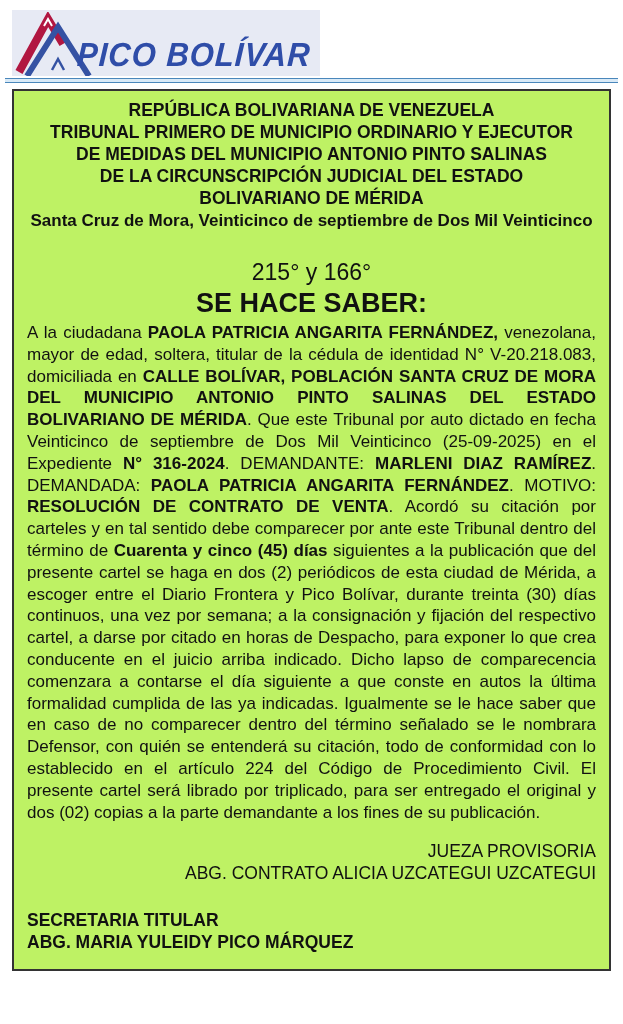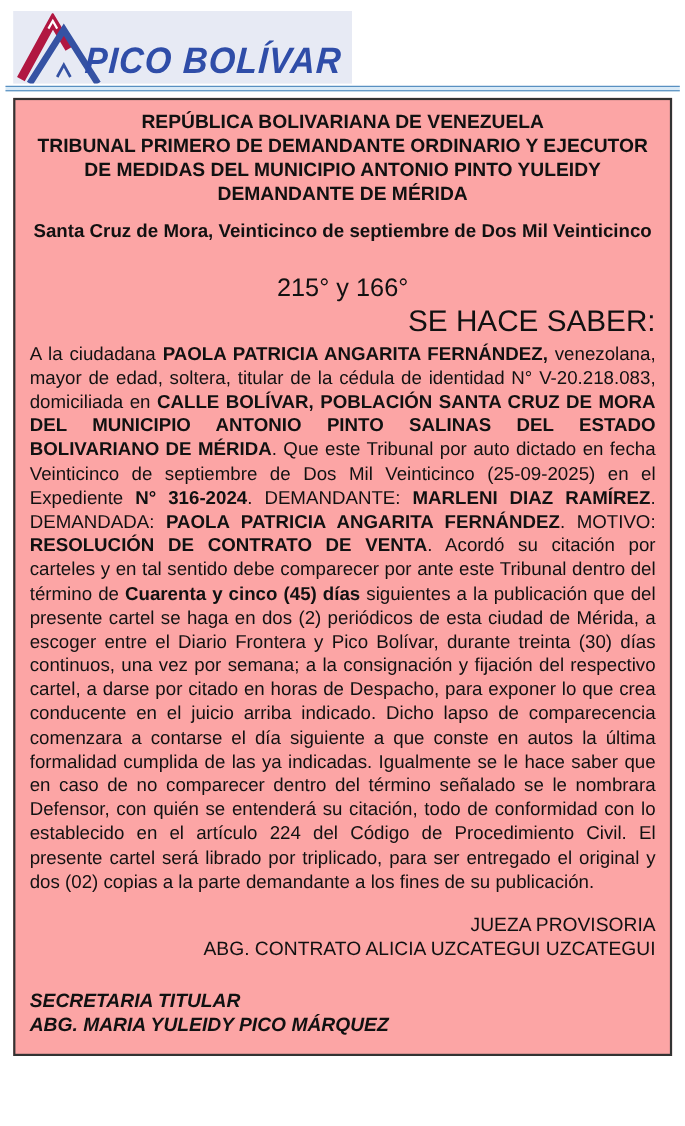--- a/index.html
+++ b/index.html
@@ -46,45 +46,45 @@
     border-bottom: 1.5px solid #4a87bb;
     margin: 2px 5px 6px 5px;
   }
 
   
   .notice-box {
     border: 2px solid #333333;
     margin: 0 12px;
     padding: 8px 13px 16px 13px;
     box-sizing: border-box;
-    background: #fca5a5;
+    background: #bef264;
   }
   .header-line {
     text-align: center;
     font-weight: bold;
     font-size: 17.5px;
     line-height: 22px;
   }
   .dateline {
     text-align: center;
     font-weight: bold;
     font-size: 17px;
     line-height: 22px;
-    margin-top: 12px;
+    margin-top: 1px;
   }
   .years {
     text-align: center;
     font-weight: normal;
     font-size: 23px;
     line-height: 28px;
     margin-top: 26px;
   }
   .heading {
-    text-align: right;
-    font-weight: normal;
+    text-align: center;
+    font-weight: bold;
     font-size: 27px;
     line-height: 32px;
     margin-top: 1px;
   }
   .body-text {
     text-align: justify;
     font-size: 17px;
     line-height: 21.8px;
     margin-top: 3px;
   }
@@ -94,21 +94,20 @@
     font-weight: normal;
     font-size: 17.5px;
     line-height: 22px;
   }
   .sig-left {
     text-align: left;
     font-weight: bold;
     font-size: 17.5px;
     line-height: 22px;
     margin-top: 25px;
-    font-style: italic;
   }
 </style>
 </head>
 <body>
 
 <div class="masthead">
   <div class="logo">
     <svg class="logo-mountain" width="82" height="64" viewBox="0 0 82 64" aria-hidden="true">
 
       <path d="M5 60 L34 7 L49 32" fill="none" stroke="#b11741" stroke-width="8" stroke-linejoin="miter"></path>
@@ -121,23 +120,24 @@
     </svg>
     <span class="logo-text">PICO BOLÍVAR</span>
   </div>
 </div>
 
 <div class="blue-rule"></div>
 
 <div class="notice-box">
 
   <div class="header-line">REPÚBLICA BOLIVARIANA DE VENEZUELA</div>
-  <div class="header-line">TRIBUNAL PRIMERO DE DEMANDANTE ORDINARIO Y EJECUTOR</div>
-  <div class="header-line">DE MEDIDAS DEL MUNICIPIO ANTONIO PINTO YULEIDY</div>
-  <div class="header-line">DEMANDANTE DE MÉRIDA</div>
+  <div class="header-line">TRIBUNAL PRIMERO DE MUNICIPIO ORDINARIO Y EJECUTOR</div>
+  <div class="header-line">DE MEDIDAS DEL MUNICIPIO ANTONIO PINTO SALINAS</div>
+  <div class="header-line">DE LA CIRCUNSCRIPCIÓN JUDICIAL DEL ESTADO</div>
+  <div class="header-line">BOLIVARIANO DE MÉRIDA</div>
 
   <div class="dateline">Santa Cruz de Mora, Veinticinco de septiembre de Dos Mil Veinticinco</div>
 
   <div class="years">215° y 166°</div>
 
   <div class="heading">SE HACE SABER:</div>
 
   <p class="body-text"><span>A la ciudadana </span><span class="b">PAOLA PATRICIA ANGARITA FERNÁNDEZ,</span><span> venezolana, mayor de edad, soltera, titular de la cédula de identidad N° V-20.218.083, domiciliada en </span><span class="b">CALLE BOLÍVAR, POBLACIÓN SANTA CRUZ DE MORA DEL MUNICIPIO ANTONIO PINTO SALINAS DEL ESTADO BOLIVARIANO DE MÉRIDA</span><span>. Que este Tribunal por auto dictado en fecha Veinticinco de septiembre de Dos Mil Veinticinco (25-09-2025) en el Expediente </span><span class="b">N° 316-2024</span><span>. DEMANDANTE: </span><span class="b">MARLENI DIAZ RAMÍREZ</span><span>. DEMANDADA: </span><span class="b">PAOLA PATRICIA ANGARITA FERNÁNDEZ</span><span>. MOTIVO: </span><span class="b">RESOLUCIÓN DE CONTRATO DE VENTA</span><span>. Acordó su citación por carteles y en tal sentido debe comparecer por ante este Tribunal dentro del término de </span><span class="b">Cuarenta y cinco (45) días</span><span> siguientes a la publicación que del presente cartel se haga en dos (2) periódicos de esta ciudad de Mérida, a escoger entre el Diario Frontera y Pico Bolívar, durante treinta (30) días continuos, una vez por semana; a la consignación y fijación del respectivo cartel, a darse por citado en horas de Despacho, para exponer lo que crea conducente en el juicio arriba indicado. Dicho lapso de comparecencia comenzara a contarse el día siguiente a que conste en autos la última formalidad cumplida de las ya indicadas. Igualmente se le hace saber que en caso de no comparecer dentro del término señalado se le nombrara Defensor, con quién se entenderá su citación, todo de conformidad con lo establecido en el artículo 224 del Código de Procedimiento Civil. El presente cartel será librado por triplicado, para ser entregado el original y dos (02) copias a la parte demandante a los fines de su publicación.</span></p>
 
   <div class="sig-right">JUEZA PROVISORIA</div>

